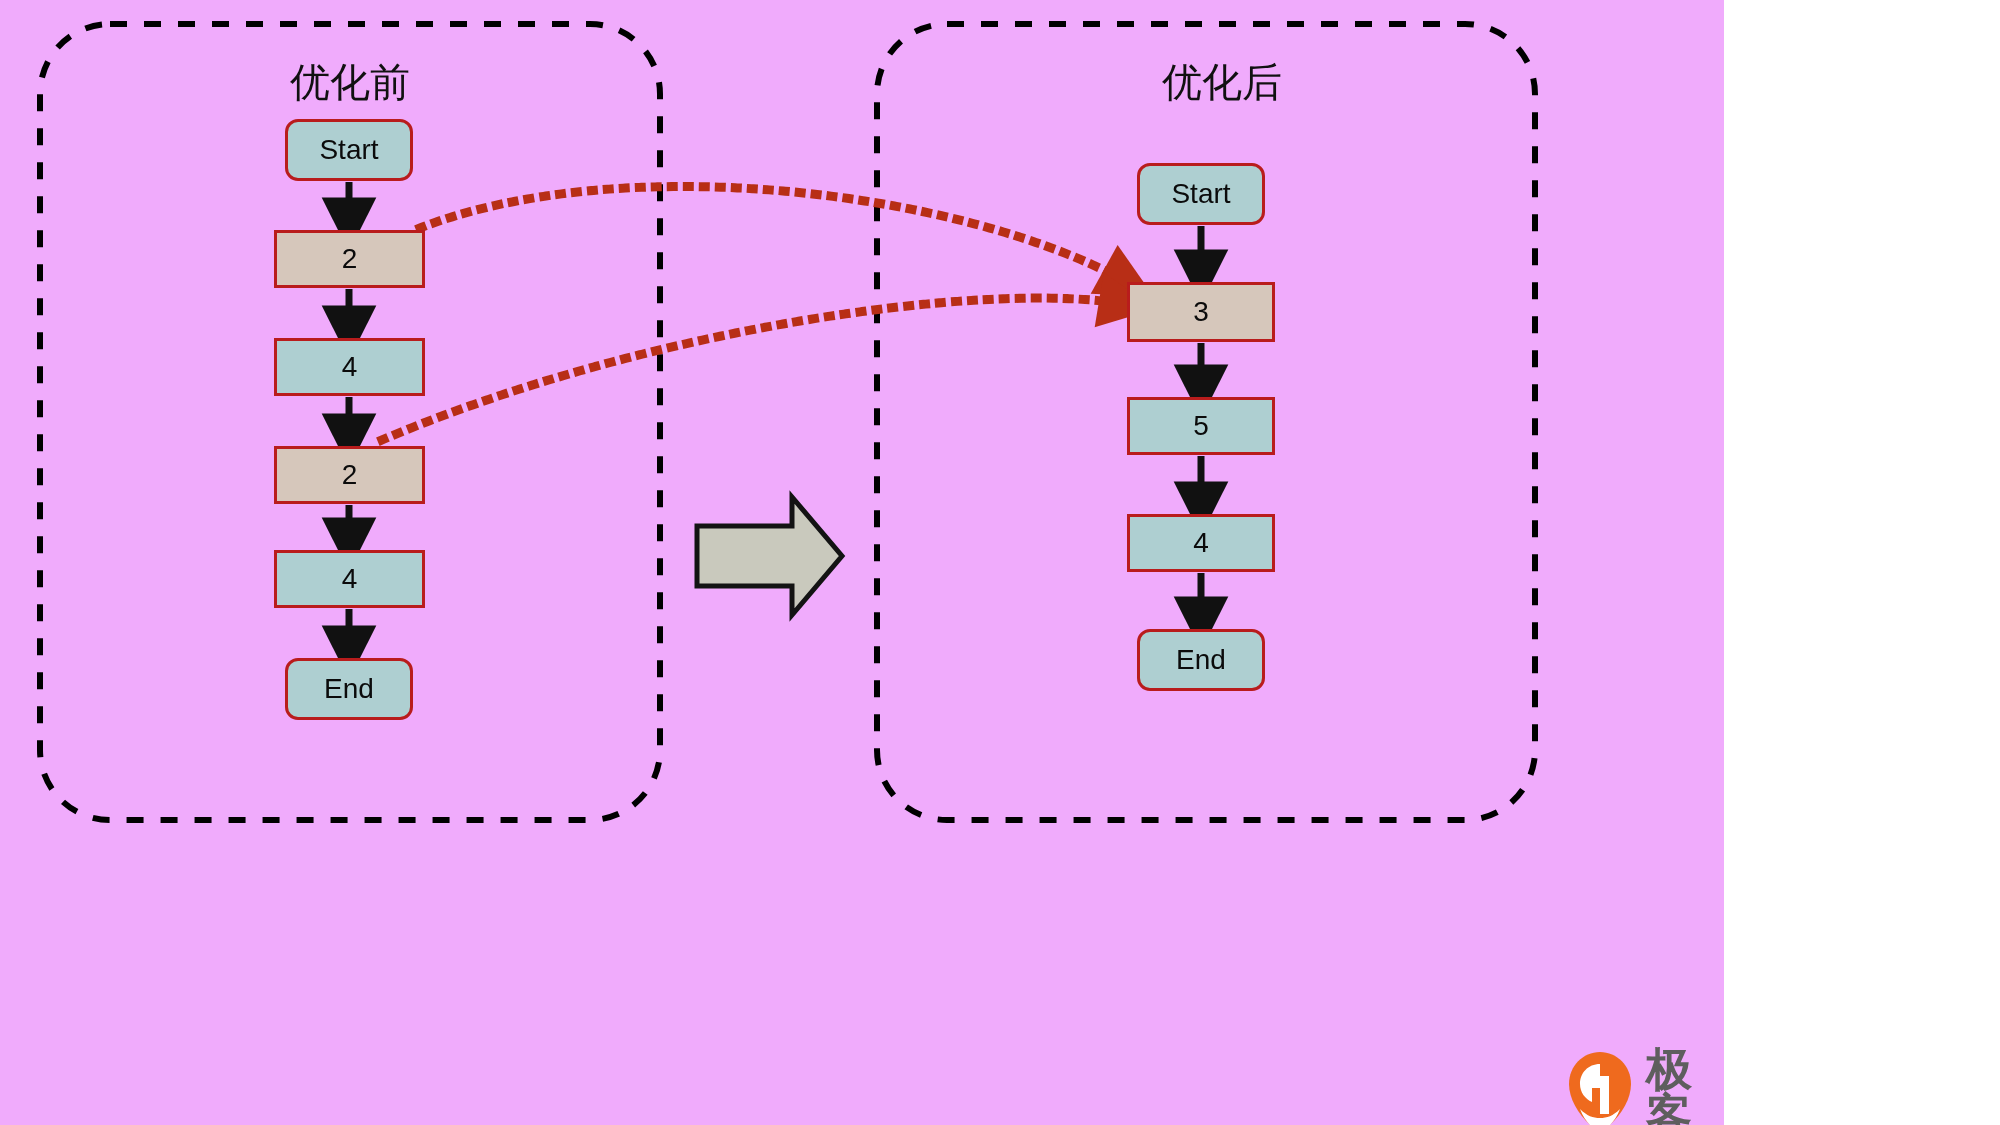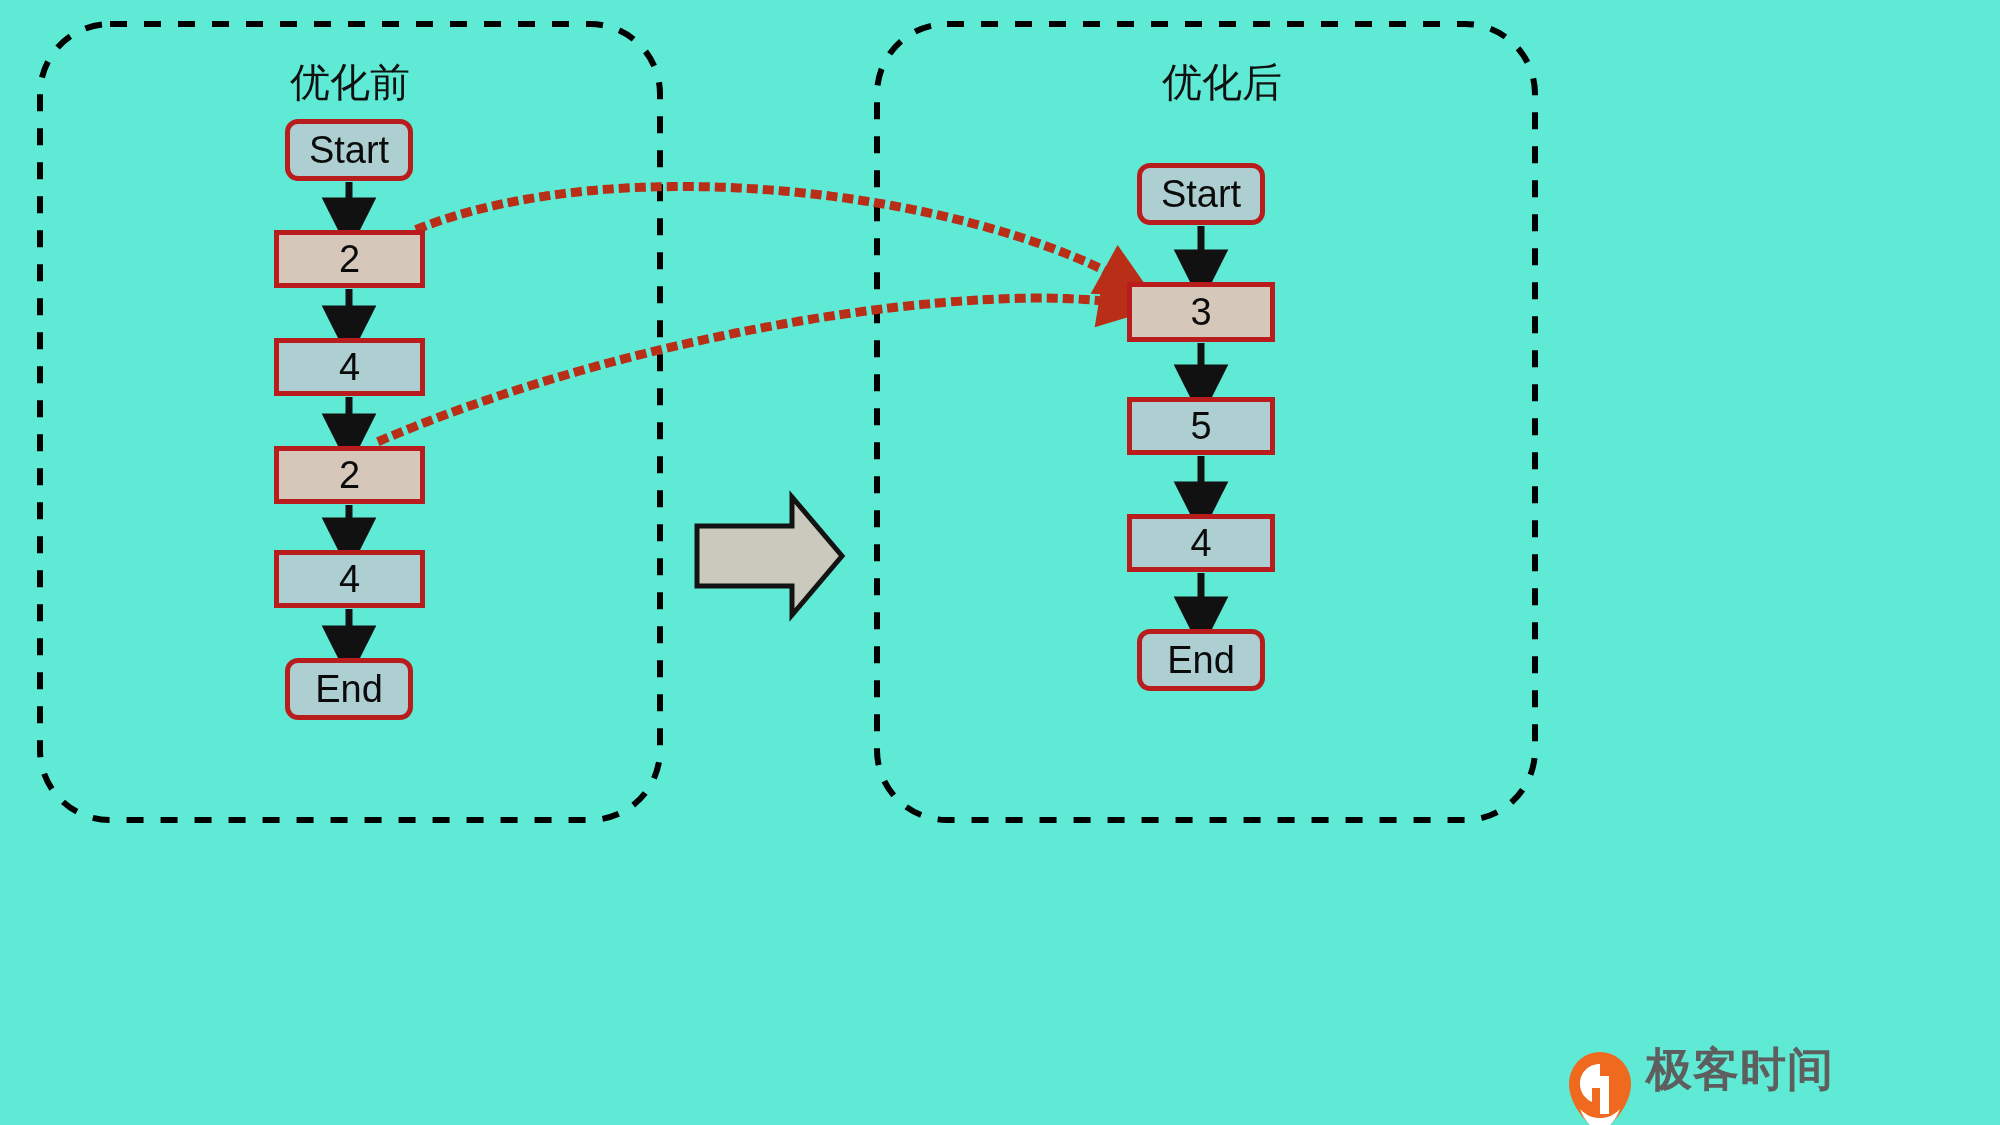--- a/index.html
+++ b/index.html
@@ -2,23 +2,23 @@
 <html><head>
 <meta charset="utf-8">
 <style>
   html, body {
     margin: 0;
     padding: 0;
     background: #ffffff;
   }
   #stage {
     position: relative;
-    width: 2000px;
+    width: 1724px;
     height: 1125px;
-    background: #5eead4;
+    background: #f0abfc;
     overflow: hidden;
     font-family: "Liberation Sans", "DejaVu Sans", sans-serif;
   }
   #vec {
     position: absolute;
     left: 0; top: 0;
     width: 2000px;
     height: 1125px;
   }
   .panel-title {
@@ -26,26 +26,26 @@
     font-family: "Liberation Sans", "DejaVu Sans", sans-serif;
     font-size: 40px;
     color: #111111;
     text-align: center;
     white-space: nowrap;
     transform: translateX(-50%);
   }
   .node {
     position: absolute;
     box-sizing: border-box;
-    border: 5px solid #b91c1c;
+    border: 3px solid #b91c1c;
     display: flex;
     align-items: center;
     justify-content: center;
     font-family: "Liberation Sans", "DejaVu Sans", sans-serif;
-    font-size: 38px;
+    font-size: 28px;
     color: #0b0b0b;
     line-height: 1;
   }
   .node.teal { background: #aecfd1; }
   .node.tan  { background: #d6c7bb; }
   .node.round { border-radius: 13px; }
   .expenses {
     position: absolute;
     font-family: "Liberation Serif", "DejaVu Serif", serif;
     font-size: 43px;

